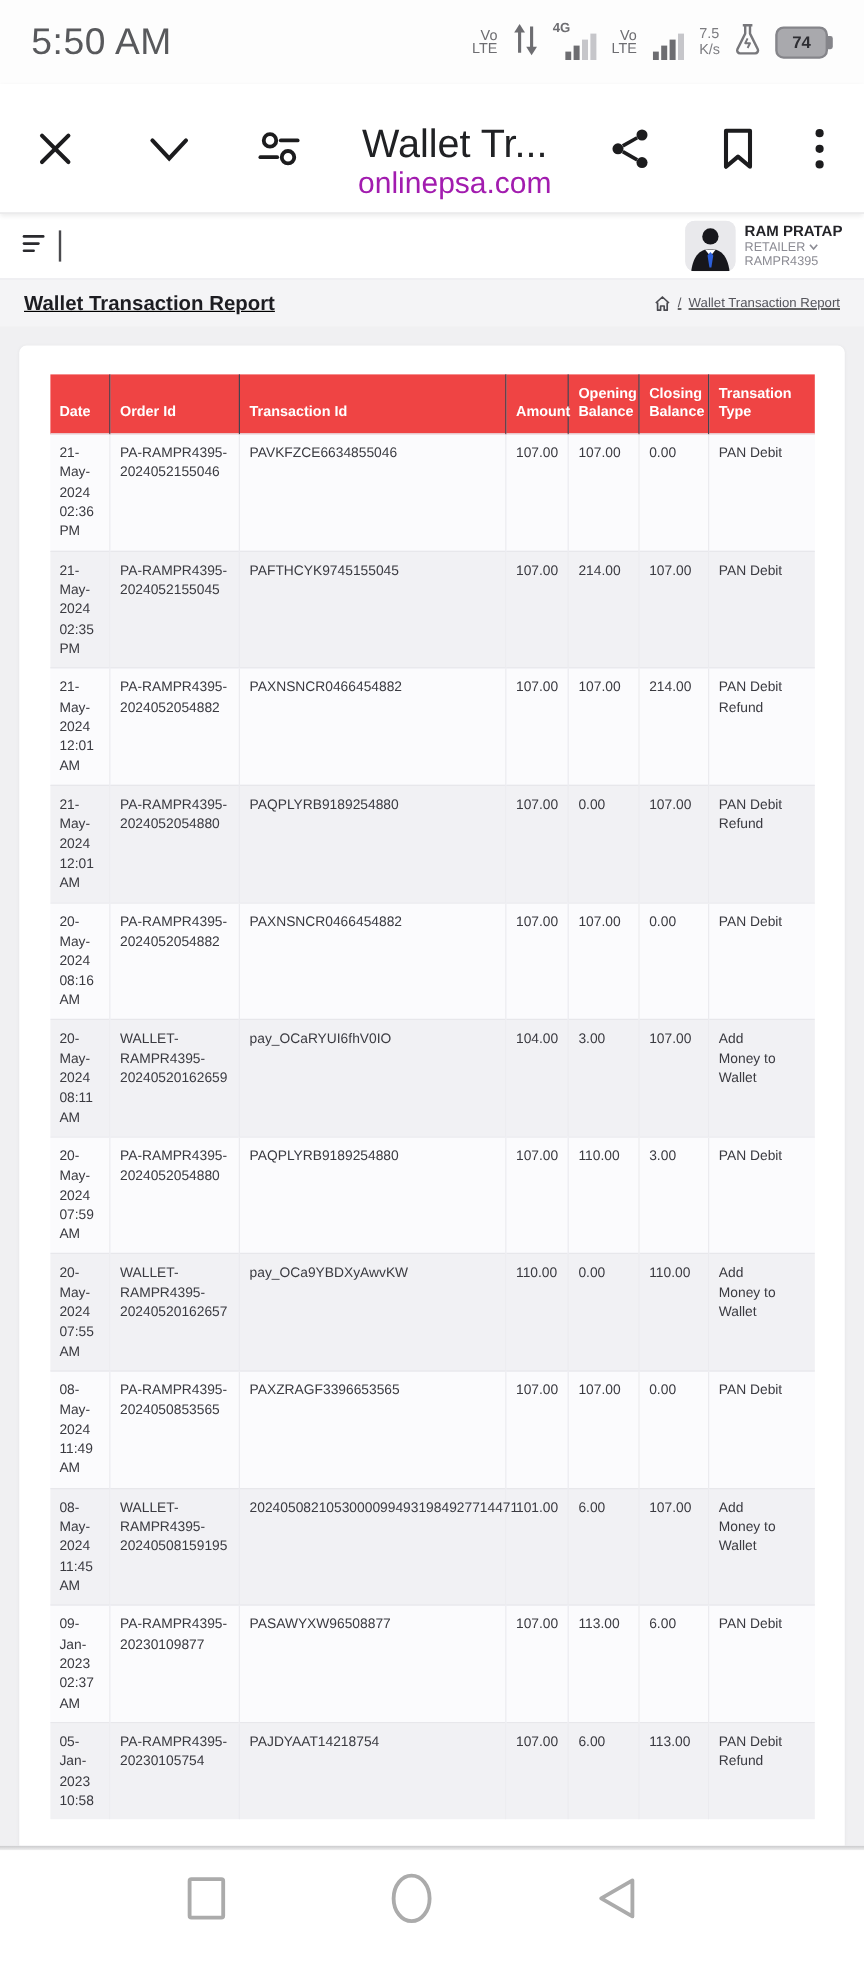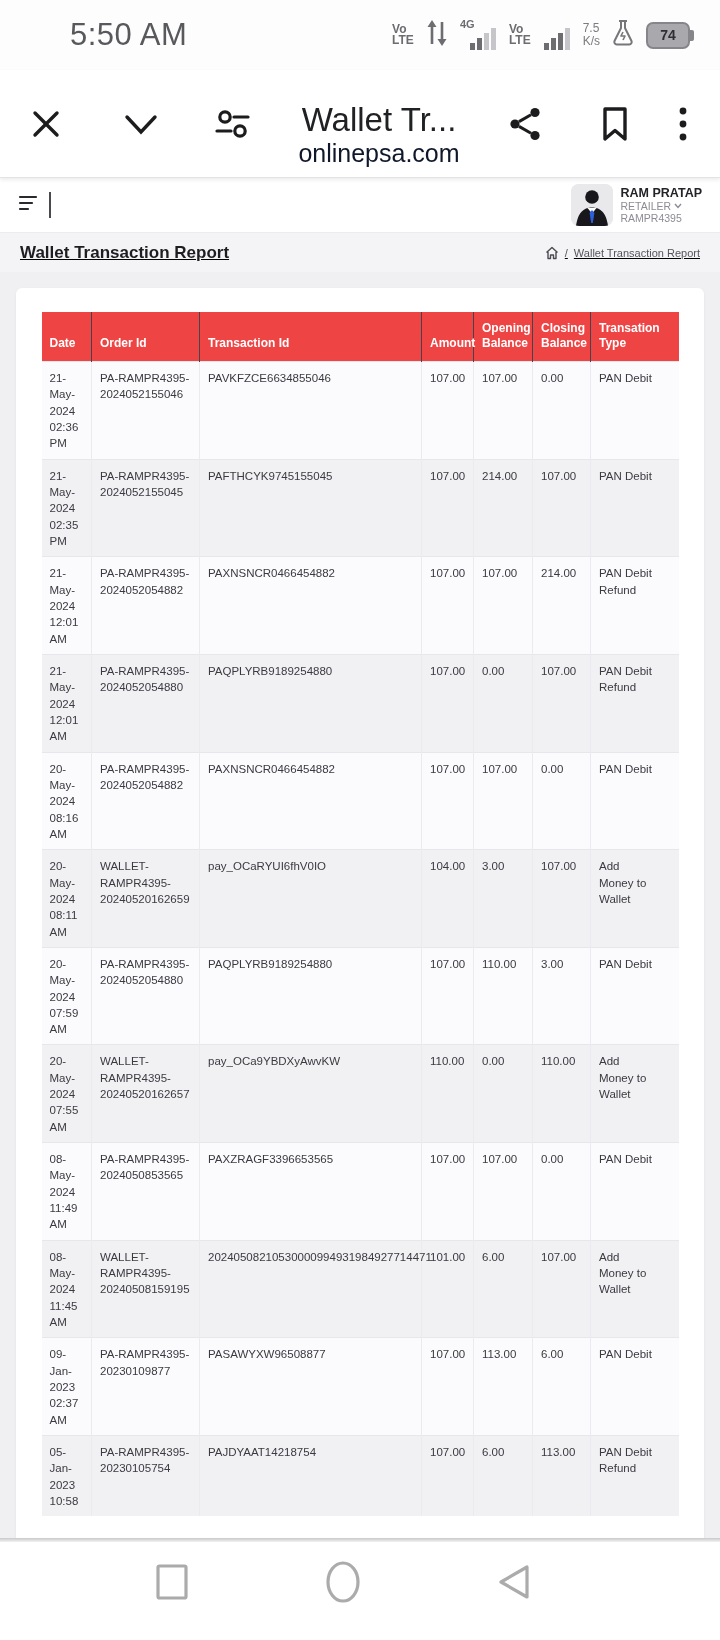--- a/index.html
+++ b/index.html
@@ -3,43 +3,43 @@
 <meta charset="utf-8">
 <style>
   * { margin:0; padding:0; box-sizing:border-box; }
   html,body { width:720px; height:1640px; overflow:hidden; background:#fff;
     font-family:"Liberation Sans", sans-serif; }
   .screen { width:720px; height:1640px; position:relative; background:#fff; }
 
   
   .status-bar { height:70px; display:flex; align-items:center; justify-content:space-between;
     padding:0 26px 0 26px; background:#fdfdfd; }
-  .clock { font-size:31px; color:#58595c; letter-spacing:.5px;margin-left:44px; }
+  .clock { font-size:31px; color:#58595c; letter-spacing:.5px; }
   .status-right { display:flex; align-items:center; gap:11px; }
-  .volte { font-size:12px; font-weight:bold; color:#6d6d71; line-height:11px;
-    white-space:pre-line; text-align:left; }
+  .volte { font-size:12px; font-weight:normal; color:#6d6d71; line-height:11px;
+    white-space:pre-line; text-align:right; }
   .net4g { position:relative; width:38px; height:34px; }
   .net4g .gtxt { position:absolute; top:0; left:0; font-size:11px; font-weight:bold; color:#6d6d71; }
   .net4g svg { position:absolute; bottom:2px; right:0; }
   .sig2 { width:30px; height:34px; position:relative; }
   .sig2 svg { position:absolute; bottom:2px; right:0; }
   .speed { font-size:12px; color:#7c7c80; line-height:13px; white-space:pre-line; text-align:left; }
   .battery { display:flex; align-items:center; }
   .bat-body { width:44px; height:27px; border:2.5px solid #85858a; border-radius:7px;
     background:#a9a9ad; display:flex; align-items:center; justify-content:center; }
   .bat-body span { font-size:14px; font-weight:bold; color:#2e2e33; }
   .bat-nub { width:4px; height:11px; background:#85858a; border-radius:0 2px 2px 0; }
 
   
   .browser-bar { height:108px; background:#fff; display:flex; align-items:center;
     border-bottom:1px solid #e3e3e5; box-shadow:0 2px 4px rgba(0,0,0,.08); position:relative; z-index:5; }
   .bicon { flex:0 0 auto; display:flex; align-items:center; justify-content:center; cursor:pointer; }
   .title-block { flex:1; text-align:center; line-height:1.15; overflow:hidden;margin-top:21px; }
   .btitle { font-size:33px; color:#202124; }
-  .burl { font-size:25px; color:#0f172a; }
+  .burl { font-size:25px; color:#a21caf; }
 
   
   .viewport { height:1360px; background:#f0f0f2; overflow:hidden; position:relative; }
 
   .app-header { height:54px; background:#fff; display:flex; align-items:center;
     justify-content:space-between; padding:0 18px 0 18px; }
   .menu-left { display:flex; align-items:center; gap:9px; }
   .vdivider { width:2px; height:26px; background:#4a4a4e; }
   .user-box { display:flex; align-items:center; gap:8px; cursor:pointer; }
   .avatar { width:42px; height:42px; border-radius:8px; background:#e9e9ec; overflow:hidden; flex:0 0 auto; }

